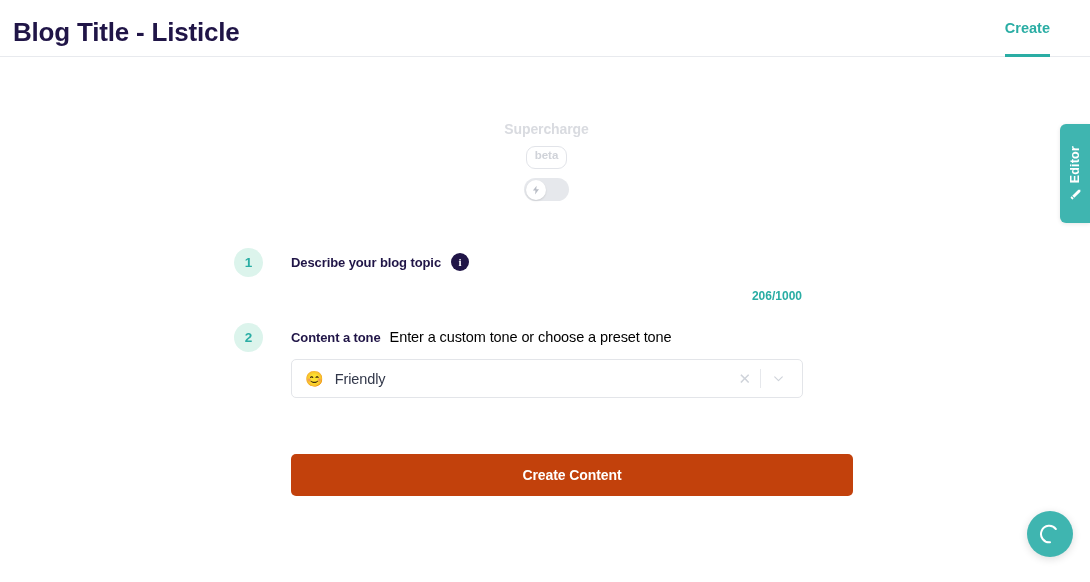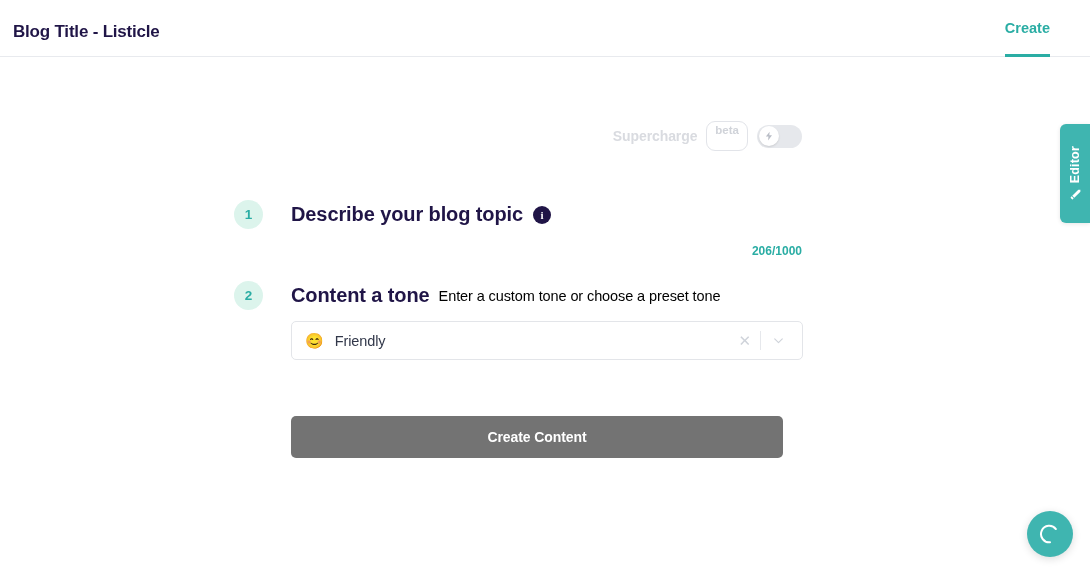--- a/index.html
+++ b/index.html
@@ -22,21 +22,21 @@
     height: 57px;
     border-bottom: 1px solid #e8eaee;
     display: flex;
     align-items: center;
     justify-content: space-between;
     padding: 0 14px 0 13px;
     position: relative;
   }
 
   .app-title {
-    font-size: 17px;
+    font-size: 26px;
     font-weight: bold;
     color: #201547;
     letter-spacing: -0.2px;
     margin-top: 8px;
   }
 
   .nav {
     display: flex;
     align-items: center;
     gap: 26px;
@@ -80,36 +80,37 @@
   }
 
   
   .supercharge-row {
     display: flex;
     align-items: center;
     justify-content: flex-end;
     gap: 9px;
     padding-top: 64px;
     padding-right: 1px;
+    flex-direction: column;
   }
 
   .supercharge-label {
     font-size: 14px;
     font-weight: bold;
     color: #d9dbe0;
     letter-spacing: -0.1px;
   }
 
   .beta-badge {
     font-size: 11.5px;
     font-weight: bold;
     color: #d0d3d9;
     border: 1.5px solid #e2e4e9;
     border-radius: 9px;
-    padding: 1px 8px 13px;
+    padding: 1px 8px 6px;
     line-height: 14px;
   }
 
   .toggle {
     width: 45px;
     height: 23px;
     border-radius: 12px;
     background: #e6e8ec;
     position: relative;
     cursor: pointer;
@@ -154,21 +155,21 @@
     font-weight: bold;
     display: flex;
     align-items: center;
     justify-content: center;
     position: absolute;
     left: -57px;
     flex: none;
   }
 
   .step-label {
-    font-size: 20px;
+    font-size: 13px;
     font-weight: bold;
     color: #201547;
     letter-spacing: -0.1px;
     text-align: center;
   }
 
   .step-hint {
     font-size: 14.5px;
     color: #000000;
     margin-left: 9px;
@@ -272,25 +273,25 @@
   .sel-chevron {
     padding: 0 6px 0 9px;
     display: flex;
     align-items: center;
     cursor: pointer;
   }
 
   
   .submit-btn {
     margin-top: 56px;
-    width: 492px;
+    width: 562px;
     height: 42px;
     border: none;
     border-radius: 5px;
-    background: #737373;
+    background: #c2410c;
     color: #ffffff;
     font-family: "Liberation Sans", sans-serif;
     font-size: 14px;
     font-weight: bold;
     letter-spacing: -0.1px;
     cursor: pointer;
     display: block;
   }
 
   

